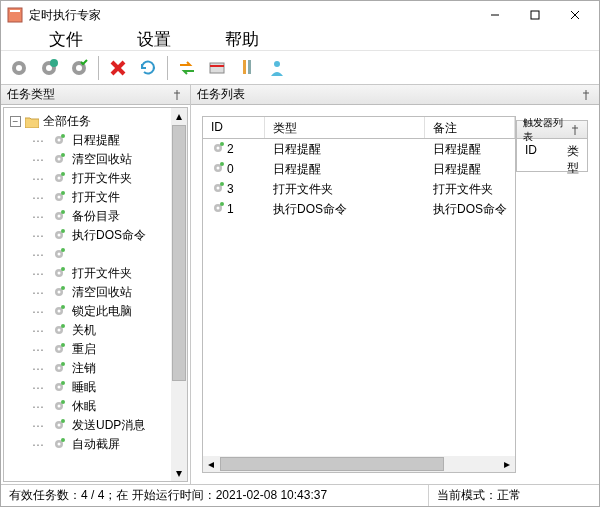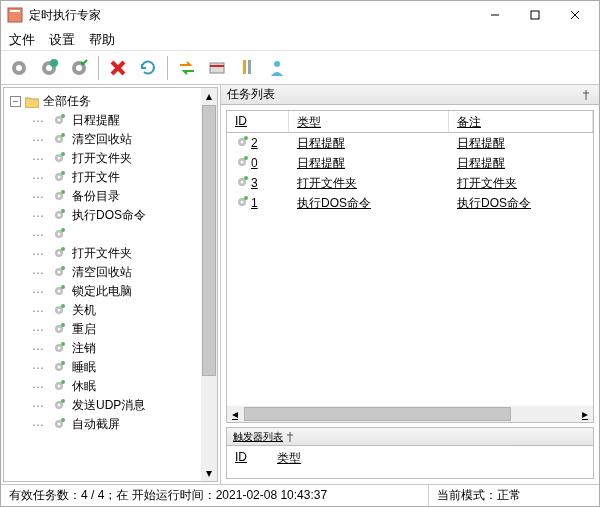--- a/index.html
+++ b/index.html
@@ -7,21 +7,21 @@
   .window { width:600px; height:507px; border:1px solid #aaa; display:flex; flex-direction:column; }
   
   .titlebar { height:28px; display:flex; align-items:center; padding:0 4px; }
   .titlebar .appicon { width:16px; height:16px; margin:0 6px 0 2px; }
   .titlebar .title { flex:1; font-size:12px; }
   .titlebar .winbtns { display:flex; gap:0; }
   .winbtn { width:40px; height:26px; display:flex; align-items:center; justify-content:center; }
   .winbtn svg { width:10px; height:10px; }
   
   .menubar { height:22px; display:flex; align-items:center; gap:14px; padding:0 8px; border-bottom:1px solid #e5e5e5; }
-  .menuitem { font-size:13px; }
+  .menuitem { font-size:17px;margin-left:40px; }
   
   .toolbar { height:34px; display:flex; align-items:center; gap:2px; padding:2px 4px; border-bottom:1px solid #c8c8c8; }
   .tbtn { width:28px; height:28px; display:flex; align-items:center; justify-content:center; border:1px solid transparent; }
   .tsep { width:1px; height:24px; background:#bbb; margin:0 3px; }
   
   .body { flex:1; display:flex; min-height:0; }
   .panel { display:flex; flex-direction:column; border-right:1px solid #c8c8c8; }
   .panel.left { width:220px; }
   .panel.right { flex:1; border-right:none; }
   .panelhead { height:20px; background:linear-gradient(#f5f5f5,#e6e6e6); border-bottom:1px solid #bdbdbd; display:flex; align-items:center; padding:0 6px; font-size:12px; }
@@ -33,21 +33,21 @@
   .treerow { display:flex; align-items:center; height:19px; white-space:nowrap; }
   .toggle { width:11px; height:11px; border:1px solid #888; margin:0 4px; display:flex; align-items:center; justify-content:center; color:#555; font-size:10px; line-height:1; }
   .folder { width:14px; height:12px; margin-right:4px; }
   .leafico { width:16px; height:16px; margin-right:4px; }
   .dots { color:#888; margin:0 4px; width:20px; text-align:center; }
   .vscroll { position:absolute; right:0; top:0; bottom:0; width:16px; background:#f0f0f0; display:flex; flex-direction:column; }
   .sarrow { height:16px; display:flex; align-items:center; justify-content:center; background:#f0f0f0; }
   .sthumb { background:#c8c8c8; margin:1px; border:1px solid #b0b0b0; }
   .strack { flex:1; position:relative; }
   
-  .rightinner { flex:1; display:flex; flex-direction:column; margin:5px; min-height:0;text-decoration:underline; }
+  .rightinner { flex:1; display:flex; margin:11px; min-height:0; }
   .listbox { flex:1; border:1px solid #bdbdbd; display:flex; flex-direction:column; min-height:0; }
   .colhead { height:22px; display:flex; border-bottom:1px solid #bdbdbd; background:#fff; }
   .colhead .col { border-right:1px solid #e0e0e0; padding:3px 8px; font-size:12px; }
   .rows { flex:1; background:#fff; overflow:hidden; }
   .row { display:flex; height:20px; align-items:center; }
   .row .cell { padding:0 8px; font-size:12px; overflow:hidden; white-space:nowrap; }
   .hscroll { height:16px; background:#f0f0f0; display:flex; }
   .hthumb { background:#c8c8c8; margin:1px; border:1px solid #b0b0b0; }
   
   .trigbox { height:52px; border:1px solid #bdbdbd; margin-top:4px; display:flex; flex-direction:column; }
@@ -151,20 +151,29 @@
         <svg width="20" height="20" viewBox="0 0 20 20">
           <circle cx="10" cy="6" r="3" fill="#5bd"></circle>
           <path d="M4 18 q6 -8 12 0" fill="#5bd"></path>
         </svg>
       </div>
   </div>
 
   <div class="body">
 
     <div class="panel left">
+      <div class="panelhead">
+        <span>任务类型</span>
+        <span class="spacer"></span>
+        <span class="pin">
+            <svg width="10" height="10" viewBox="0 0 10 10">
+              <path d="M5 0 l0 6 M2 3 l6 0 M5 6 l0 4" stroke="#555" fill="none"></path>
+            </svg>
+          </span>
+      </div>
       <div class="treewrap">
         <div class="tree" id="tree">
             <div class="treerow">
               <span class="toggle">−</span>
               <svg class="folder" viewBox="0 0 14 12">
                 <path d="M0 2 h5 l1 1 h8 v9 h-14 z" fill="#f6d276" stroke="#caa144"></path>
               </svg>
               <span>全部任务</span>
             </div>
             <div class="treerow" style="padding-left: 18px;">

